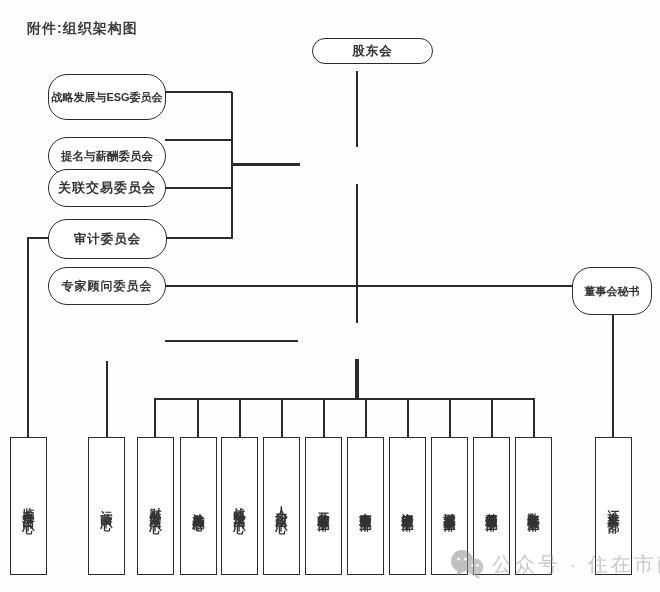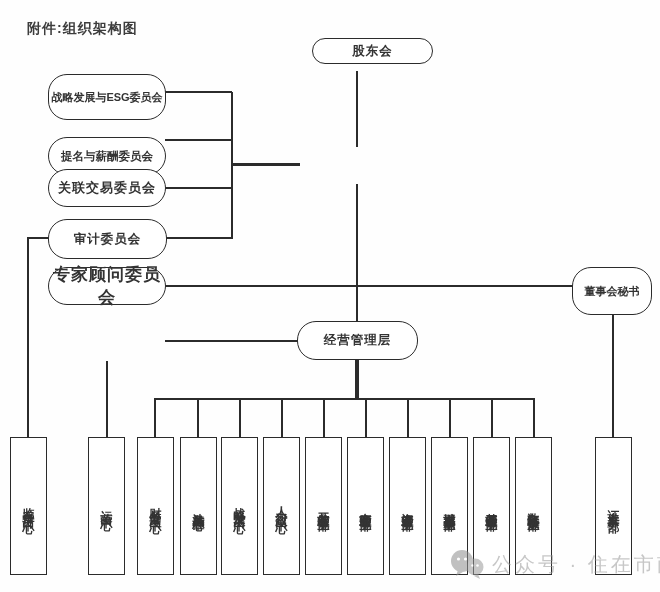--- a/index.html
+++ b/index.html
@@ -57,28 +57,27 @@
   <div class="vl" style="left:238.5px;top:400px;height:38px;"></div>
   <div class="vl" style="left:280.5px;top:400px;height:38px;"></div>
   <div class="vl" style="left:322.5px;top:400px;height:38px;"></div>
   <div class="vl" style="left:364.5px;top:400px;height:38px;"></div>
   <div class="vl" style="left:406.5px;top:400px;height:38px;"></div>
   <div class="vl" style="left:448.5px;top:400px;height:38px;"></div>
   <div class="vl" style="left:490.5px;top:400px;height:38px;"></div>
   <div class="vl" style="left:532.5px;top:400px;height:38px;"></div>
 
   <div class="rbox" style="left:312px;top:38px;width:121px;height:26px;">股东会</div>
-  <div class="rbox" style="left:297px;top:321px;width:121px;height:39px;">经营管理层</div>
   <div class="rbox" style="left:572px;top:267px;width:80px;height:48px;font-size:11px;letter-spacing:0;">董事会秘书</div>
 
   <div class="rbox" style="left:48px;top:74px;width:118px;height:46px;font-size:11px;letter-spacing:0;">战略发展与ESG委员会</div>
   <div class="rbox" style="left:48px;top:121px;width:118px;height:38px;font-size:11.5px;letter-spacing:0;margin-top:16px;">提名与薪酬委员会</div>
   <div class="rbox" style="left:48px;top:169px;width:118px;height:38px;font-size:13px;">关联交易委员会</div>
   <div class="rbox" style="left:48px;top:219px;width:119px;height:40px;">审计委员会</div>
-  <div class="rbox" style="left:48px;top:267px;width:118px;height:38px;font-size:17px;">专家顾问委员会</div>
+  <div class="rbox" style="left:48px;top:267px;width:118px;height:38px;font-size:12px;">专家顾问委员会</div>
 
   <div class="vbox" style="left:10px;top:437px;width:37px;height:138px;">监察审计中心</div>
   <div class="vbox" style="left:88px;top:437px;width:37px;height:138px;">运营中心</div>
   <div class="vbox" style="left:137px;top:437px;width:37px;height:138px;">财务管理中心</div>
   <div class="vbox" style="left:180px;top:437px;width:37px;height:138px;letter-spacing:1px;">法务与风控中心</div>
   <div class="vbox" style="left:221px;top:437px;width:37px;height:138px;">战略发展中心</div>
   <div class="vbox" style="left:263px;top:437px;width:37px;height:138px;">人力行政中心</div>
   <div class="vbox" style="left:305px;top:437px;width:37px;height:138px;letter-spacing:1px;">开发管理事业部</div>
   <div class="vbox" style="left:347px;top:437px;width:37px;height:138px;letter-spacing:1px;">产商管理事业部</div>
   <div class="vbox" style="left:389px;top:437px;width:37px;height:138px;letter-spacing:1px;">资产管理事业部</div>

